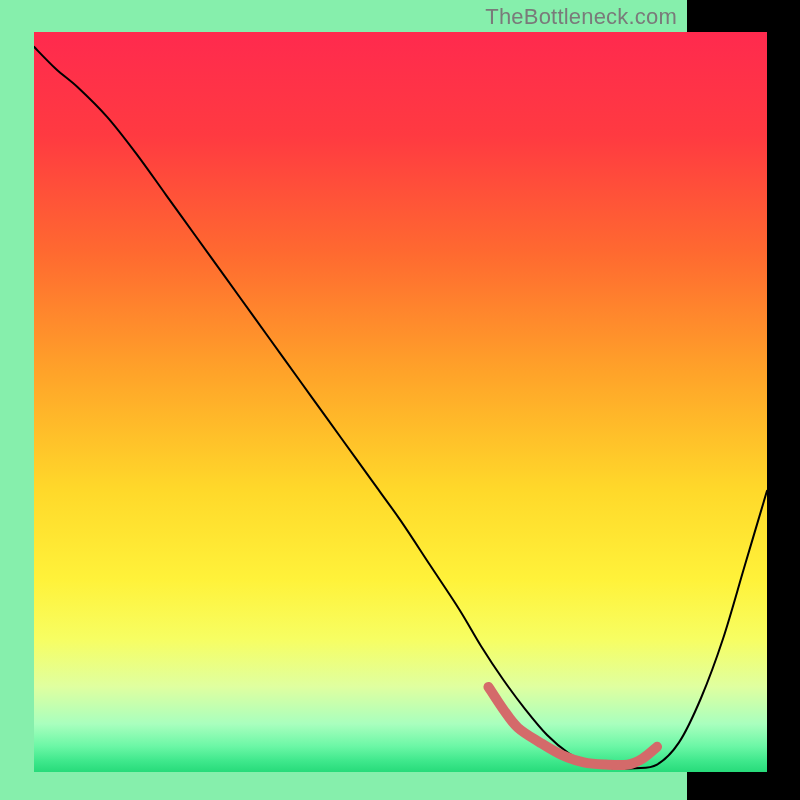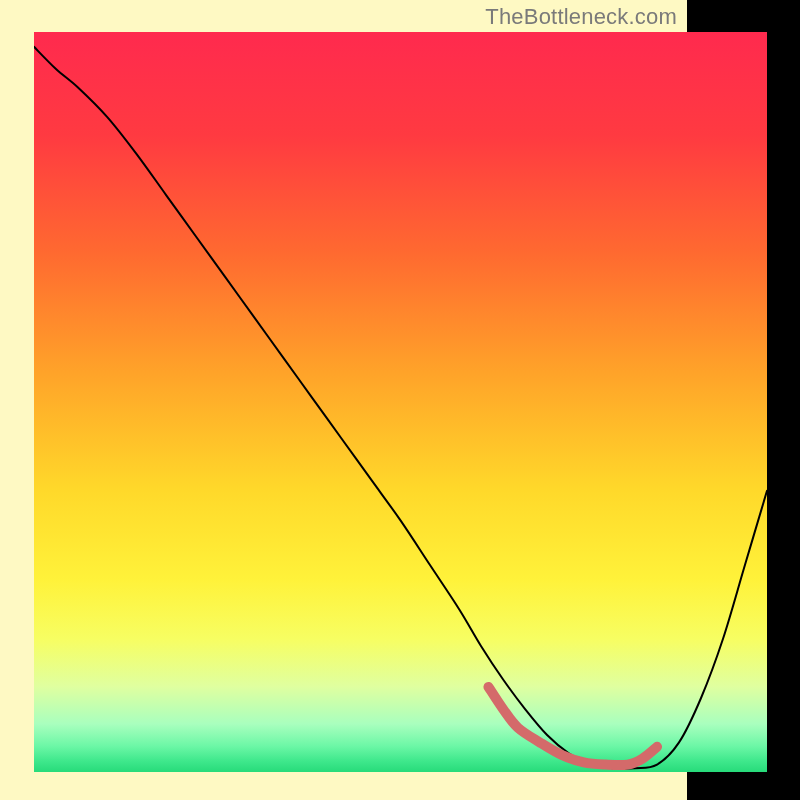--- a/index.html
+++ b/index.html
@@ -10,21 +10,21 @@
     background: #000;
     overflow: hidden;
     font-family: Arial, Helvetica, sans-serif;
   }
   .frame {
     position: absolute;
     left: 0;
     top: 0;
     width: 687px;
     height: 800px;
-    background: #fef9c3;
+    background: #86efac;
   }
   .watermark {
     position: absolute;
     top: 4px;
     right: 10px;
     color: #7a7a7a;
     font-size: 22px;
     font-weight: 500;
     letter-spacing: 0.2px;
     user-select: none;

